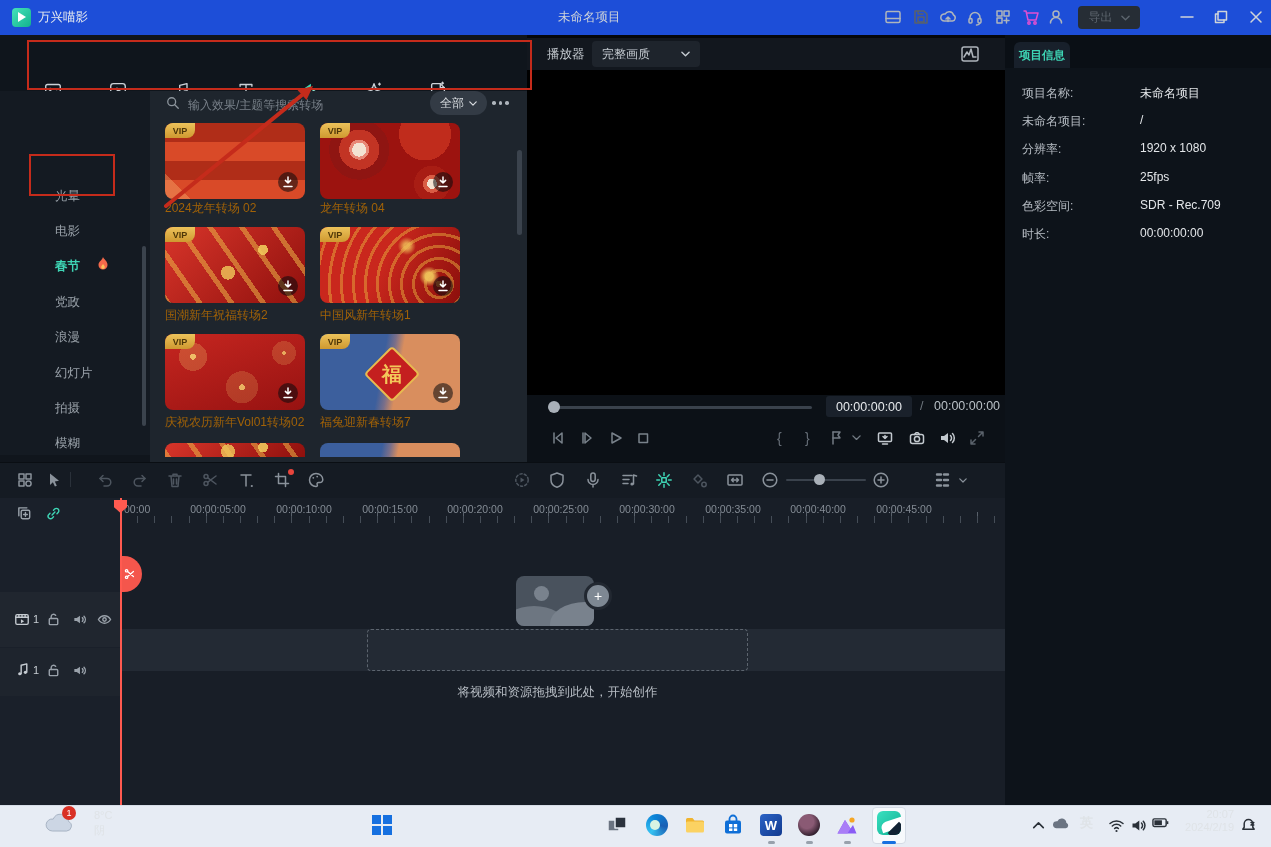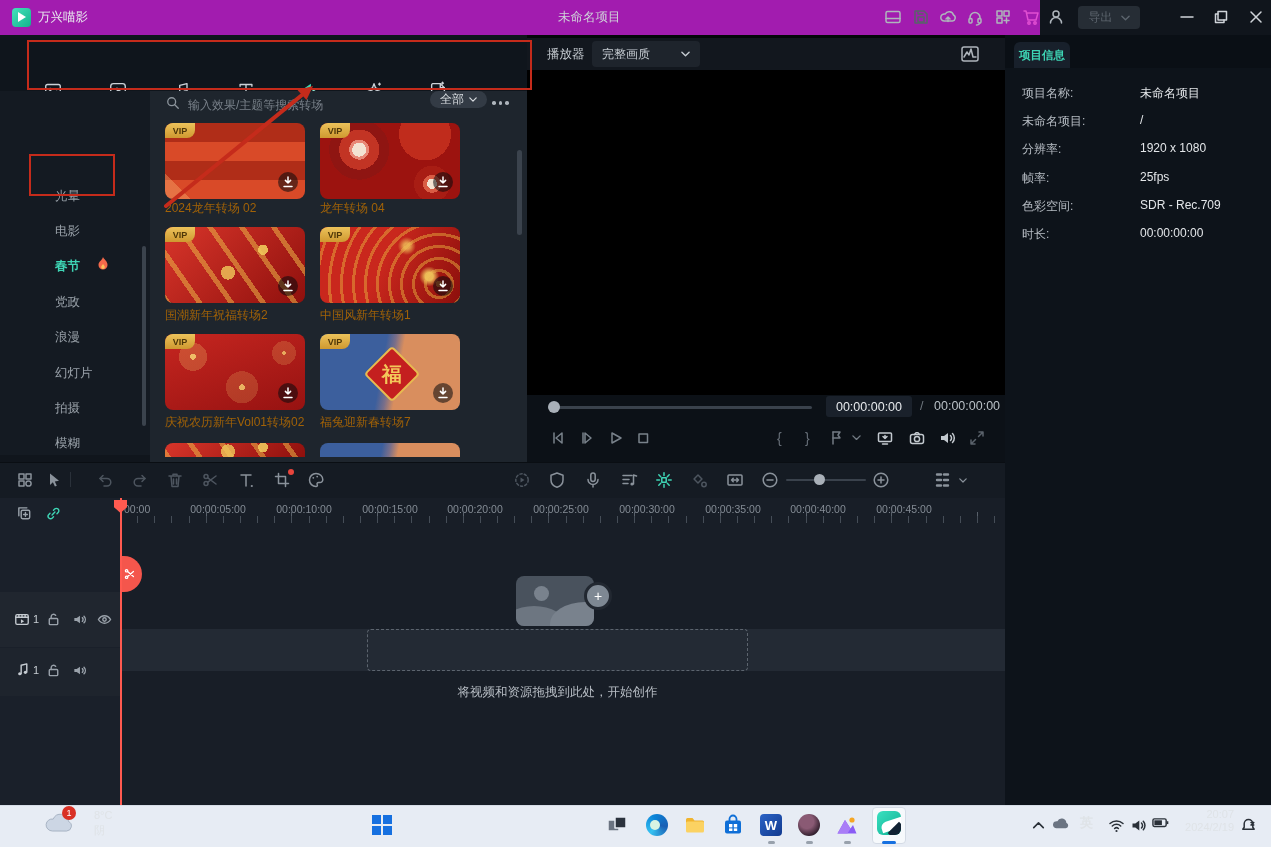--- a/index.html
+++ b/index.html
@@ -2,21 +2,21 @@
 <html><head>
 <meta charset="utf-8">
 <style>
   html,body{margin:0;padding:0;background:#000;}
   .screen{position:relative;width:1271px;height:847px;overflow:hidden;
     background:#10151c;color:#dfe3e7;
     font-family:"Liberation Sans","DejaVu Sans",sans-serif;font-size:12px;}
   .abs{position:absolute;}
   svg{display:block;fill:none;stroke:currentColor;stroke-width:1.5;stroke-linecap:round;stroke-linejoin:round;}
   
-  .titlebar{left:0;top:0;width:1040px;height:35px;background:#a21caf;}
+  .titlebar{left:0;top:0;width:1271px;height:35px;background:#1d4ed8;}
   .logo{left:12px;top:8px;width:19px;height:19px;border-radius:4px;
     background:linear-gradient(135deg,#46e2bb,#12b38d);}
   .logo:after{content:"";position:absolute;left:6px;top:4px;border-left:8px solid #fff;
     border-top:5px solid transparent;border-bottom:5px solid transparent;}
   .appname{left:38px;top:0;height:35px;line-height:35px;color:#e8ebee;font-size:12.5px;}
   .menus{left:86px;top:0;height:35px;display:flex;gap:15px;align-items:center;color:#dfe3e7;font-size:12.5px;}
   .menus span{cursor:default;}
   .wintitle{left:558px;top:0;height:35px;line-height:35px;color:#cfd4d9;font-size:12.5px;}
   .tbicon{top:8px;width:18px;height:18px;color:#aeb5bc;}
   .export-btn{left:1078px;top:6px;width:62px;height:23px;background:#262d35;border-radius:4px;
@@ -32,21 +32,21 @@
   .side-item{left:55px;font-size:12.5px;color:#9aa2aa;white-space:nowrap;}
   .side-item.active{color:#3ed5b5;font-weight:bold;}
   .side-scroll{left:142px;top:155px;width:4px;height:180px;background:#3b434d;border-radius:2px;}
   .collapse-btn{left:119px;top:429px;width:20px;height:20px;background:#1c232c;border-radius:4px;
     color:#3ed5b5;display:flex;align-items:center;justify-content:center;}
   
   .library{left:150px;top:91px;width:377px;height:371px;background:#1e252d;}
   .search-input{left:186px;top:94px;width:230px;height:20px;background:transparent;border:none;outline:none;
     color:#c8ced4;font-size:12px;font-family:"Liberation Sans","DejaVu Sans",sans-serif;}
   .search-input::placeholder{color:#79818a;}
-  .filter-chip{left:430px;top:91px;width:57px;height:17px;background:#333b45;border-radius:12px;
+  .filter-chip{left:430px;top:91px;width:57px;height:24px;background:#333b45;border-radius:12px;
     display:flex;align-items:center;justify-content:center;gap:5px;color:#d8dce0;font-size:12px;}
   .more-dots{left:492px;top:101px;width:18px;height:4px;color:#aeb5bc;display:flex;gap:3px;}
   .more-dots i{width:3.5px;height:3.5px;border-radius:50%;background:currentColor;}
   .thumb{width:140px;height:76px;border-radius:8px;overflow:hidden;}
   .thumb-label{font-size:12px;color:#a16207;white-space:nowrap;}
   .vip{position:absolute;left:0;top:0;width:30px;height:15px;background:linear-gradient(180deg,#ecc25a,#cf9930);
     border-radius:6px 0 8px 0;color:#4f3708;font-size:9px;font-weight:bold;
     display:flex;align-items:center;justify-content:center;}
   .dl{position:absolute;right:6px;bottom:6px;width:22px;height:22px;}
   .lib-scroll{left:517px;top:150px;width:5px;height:85px;background:#3b434d;border-radius:3px;}

